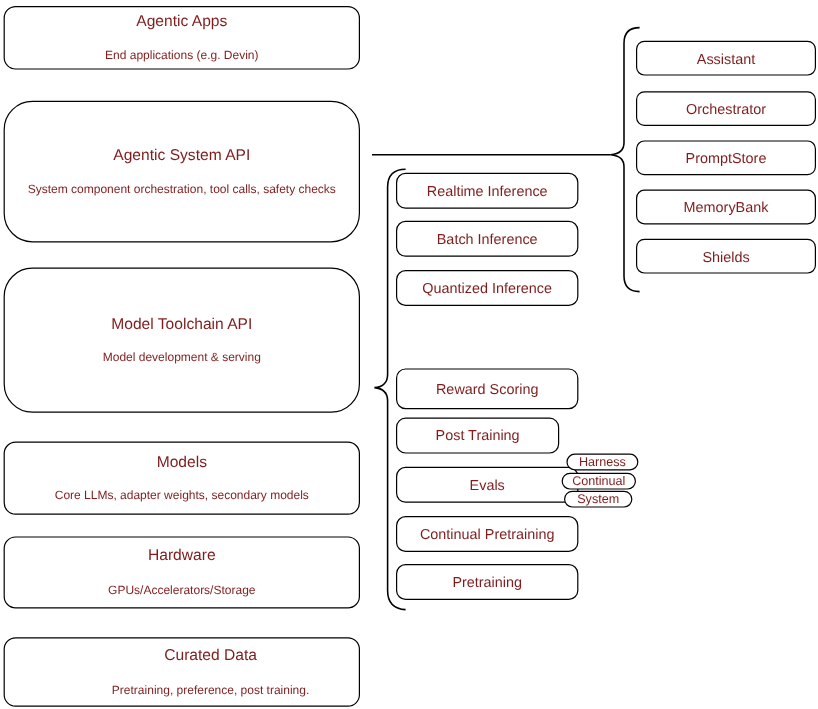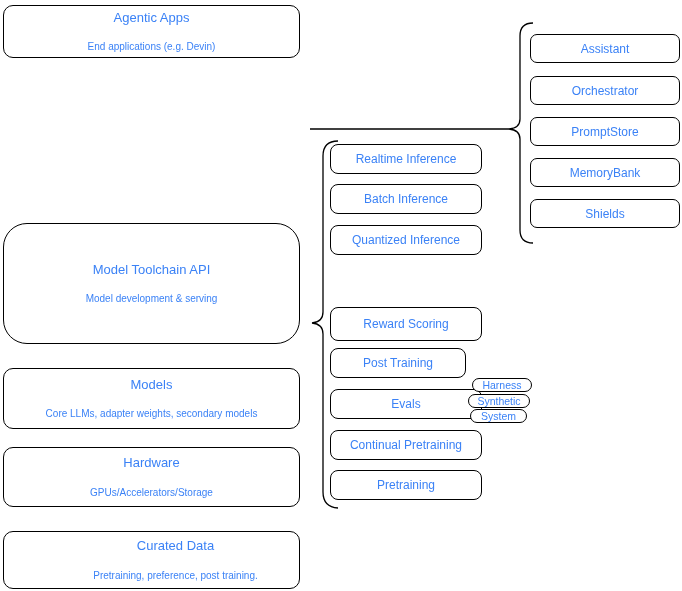--- a/index.html
+++ b/index.html
@@ -1,18 +1,18 @@
 <!DOCTYPE html>
 <html><head>
 <meta charset="utf-8">
 <style>
   html,body { margin:0; padding:0; background:#ffffff; }
   .canvas {
     position:relative; width:682px; height:591px; background:#ffffff;
-    font-family:"Liberation Sans", sans-serif; color:#3b82f6; overflow:hidden;
+    font-family:"Liberation Sans", sans-serif; color:#7f1d1d; overflow:hidden;
   }
   .box {
     position:absolute; box-sizing:border-box; background:#ffffff;
     border:1.3px solid #000000; display:flex; flex-direction:column;
     align-items:center; justify-content:center; text-align:center; z-index:1;
   }
   .layer-title { font-size:13px; line-height:1.2; }
   .layer-subtitle { font-size:10px; line-height:1.2; margin-top:16px; }
   .chip {
     position:absolute; box-sizing:border-box; background:#ffffff;
@@ -37,20 +37,24 @@
     <path d="M310 129 L509 129" stroke="#000" stroke-width="1.3" fill="none"></path>
     <path d="M338 141 Q323 141 323 156 L323 312 Q323 322 312 323 Q323 324 323 334 L323 492 Q323 507 338 508" stroke="#000" stroke-width="1.3" fill="none"></path>
     <path d="M533 23 Q520 23 520 36 L520 119 Q520 128 509 129 Q520 130 520 139 L520 230 Q520 243 533 243" stroke="#000" stroke-width="1.3" fill="none"></path>
   </svg>
 
   <div class="box" style="left:3px; top:5px; width:297px; height:53px; border-radius:10px;">
     <div class="layer-title">Agentic Apps</div>
     <div class="layer-subtitle">End applications (e.g. Devin)</div>
   </div>
 
+  <div class="box" style="left:3px; top:84px; width:297px; height:118px; border-radius:24px;">
+    <div class="layer-title">Agentic System API</div>
+    <div class="layer-subtitle">System component orchestration, tool calls, safety checks</div>
+  </div>
 
   <div class="box" style="left:3px; top:223px; width:297px; height:121px; border-radius:24px;">
     <div class="layer-title">Model Toolchain API</div>
     <div class="layer-subtitle">Model development &amp; serving</div>
   </div>
 
   <div class="box" style="left:3px; top:368px; width:297px; height:61px; border-radius:10px;">
     <div class="layer-title">Models</div>
     <div class="layer-subtitle">Core LLMs, adapter weights, secondary models</div>
   </div>
@@ -68,21 +72,21 @@
   <div class="chip" style="left:330px; top:144px; width:152px; height:30px;">Realtime Inference</div>
   <div class="chip" style="left:330px; top:184px; width:152px; height:30px;">Batch Inference</div>
   <div class="chip" style="left:330px; top:225px; width:152px; height:30px;">Quantized Inference</div>
   <div class="chip" style="left:330px; top:307px; width:152px; height:34px;">Reward Scoring</div>
   <div class="chip" style="left:330px; top:348px; width:136px; height:30px;">Post Training</div>
   <div class="chip" style="left:330px; top:389px; width:152px; height:30px;">Evals</div>
   <div class="chip" style="left:330px; top:430px; width:152px; height:30px;">Continual Pretraining</div>
   <div class="chip" style="left:330px; top:470px; width:152px; height:30px;">Pretraining</div>
 
   <div class="pill" style="left:472px; top:378px; width:60px; height:14px;">Harness</div>
-  <div class="pill" style="left:468px; top:394px; width:62px; height:14px;">Synthetic</div>
+  <div class="pill" style="left:468px; top:394px; width:62px; height:14px;">Continual</div>
   <div class="pill" style="left:470px; top:409px; width:57px; height:14px;">System</div>
 
   <div class="chip" style="left:530px; top:34px; width:150px; height:29px; border-radius:7px;">Assistant</div>
   <div class="chip" style="left:530px; top:76px; width:150px; height:29px; border-radius:7px;">Orchestrator</div>
   <div class="chip" style="left:530px; top:117px; width:150px; height:29px; border-radius:7px;">PromptStore</div>
   <div class="chip" style="left:530px; top:158px; width:150px; height:29px; border-radius:7px;">MemoryBank</div>
   <div class="chip" style="left:530px; top:199px; width:150px; height:29px; border-radius:7px;">Shields</div>
 
 </div>
 

